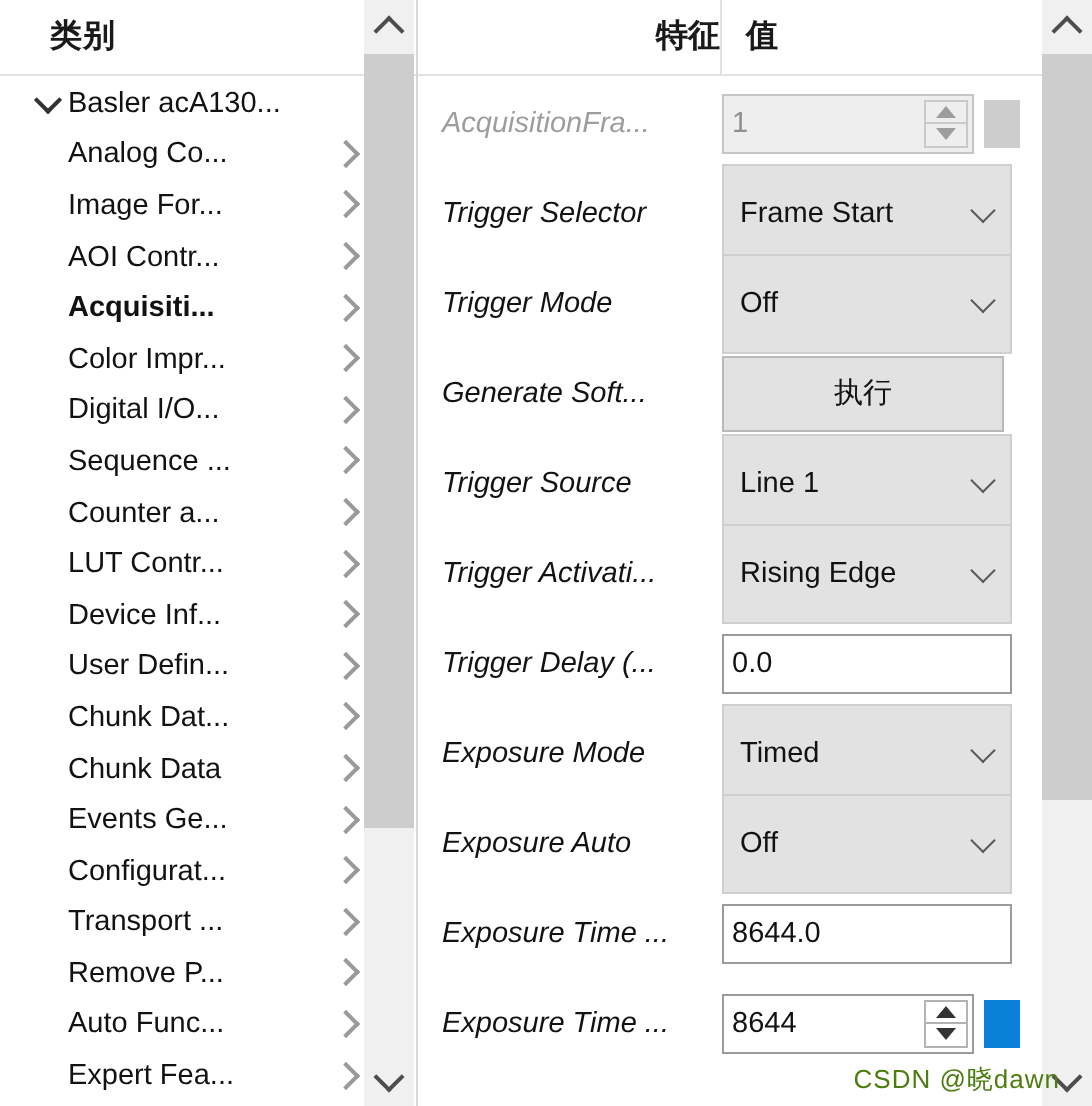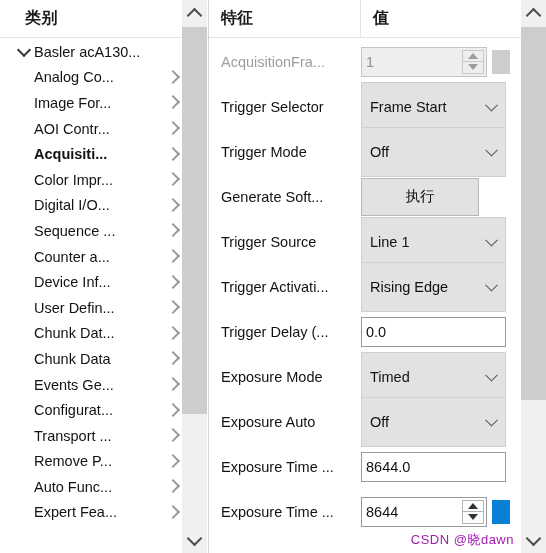--- a/index.html
+++ b/index.html
@@ -165,20 +165,21 @@
     background: #ffffff;
     display: flex;
   }
   #right-header .col-feature {
     width: 152px;
     flex: 0 0 152px;
     display: flex;
     align-items: center;
     border-right: 1px solid #e2e2e2;
     box-sizing: border-box;
+    justify-content: flex-end;
   }
   #right-header .col-value {
     flex: 1 1 auto;
     display: flex;
     align-items: center;
   }
   #right-header .hdr-text {
     font-size: 16px;
     font-weight: bold;
     color: #1a1a1a;
@@ -203,20 +204,21 @@
   }
   .grid-row .cell-name {
     width: 152px;
     flex: 0 0 152px;
     padding-left: 12px;
     box-sizing: border-box;
     font-size: 14.5px;
     color: #121212;
     white-space: nowrap;
     overflow: hidden;
+    font-style: italic;
   }
   .grid-row.disabled .cell-name { color: #9d9d9d; }
 
   .cell-value {
     flex: 1 1 auto;
     position: relative;
     height: 45px;
     display: flex;
     align-items: center;
   }
@@ -239,21 +241,21 @@
     position: absolute;
     right: 9px;
     top: 50%;
     width: 8px; height: 8px;
     border-right: 1.6px solid #5a5a5a;
     border-bottom: 1.6px solid #5a5a5a;
     transform: translateY(-70%) rotate(45deg);
   }
 
   .exec-btn {
-    width: 118px;
+    width: 141px;
     height: 38px;
     box-sizing: border-box;
     background: #e2e2e2;
     border: 1px solid #b9b9b9;
     display: flex;
     align-items: center;
     justify-content: center;
     font-size: 14.5px;
     color: #121212;
   }
@@ -321,24 +323,24 @@
     margin-left: 5px;
     flex: 0 0 18px;
   }
 
   #right-scroll { right: 0; }
   #right-scroll .sb-thumb { top: 27px; height: 373px; }
 
   
   #watermark {
     position: absolute;
-    right: 32px;
+    right: 16px;
     bottom: 4px;
     font-size: 13px;
-    color: #a21caf;
+    color: #4d7c0f;
     letter-spacing: 0.5px;
     pointer-events: none;
     white-space: nowrap;
   }
 </style>
 </head>
 <body>
 
 <div id="app">
 
@@ -387,20 +389,25 @@
           <span class="chev-right"><span style="display:inline-block;width:8px;height:8px;border-right:2px solid #9a9a9a;border-bottom:2px solid #9a9a9a;transform:rotate(-45deg);"></span></span>
         </div>
         <div class="tree-item">
           <span class="expander"></span>
           <span class="tree-label">Sequence ...</span>
           <span class="chev-right"><span style="display:inline-block;width:8px;height:8px;border-right:2px solid #9a9a9a;border-bottom:2px solid #9a9a9a;transform:rotate(-45deg);"></span></span>
         </div>
         <div class="tree-item">
           <span class="expander"></span>
           <span class="tree-label">Counter a...</span>
+          <span class="chev-right"><span style="display:inline-block;width:8px;height:8px;border-right:2px solid #9a9a9a;border-bottom:2px solid #9a9a9a;transform:rotate(-45deg);"></span></span>
+        </div>
+        <div class="tree-item">
+          <span class="expander"></span>
+          <span class="tree-label">LUT Contr...</span>
           <span class="chev-right"><span style="display:inline-block;width:8px;height:8px;border-right:2px solid #9a9a9a;border-bottom:2px solid #9a9a9a;transform:rotate(-45deg);"></span></span>
         </div>
         <div class="tree-item">
           <span class="expander"></span>
           <span class="tree-label">Device Inf...</span>
           <span class="chev-right"><span style="display:inline-block;width:8px;height:8px;border-right:2px solid #9a9a9a;border-bottom:2px solid #9a9a9a;transform:rotate(-45deg);"></span></span>
         </div>
         <div class="tree-item">
           <span class="expander"></span>
           <span class="tree-label">User Defin...</span>

